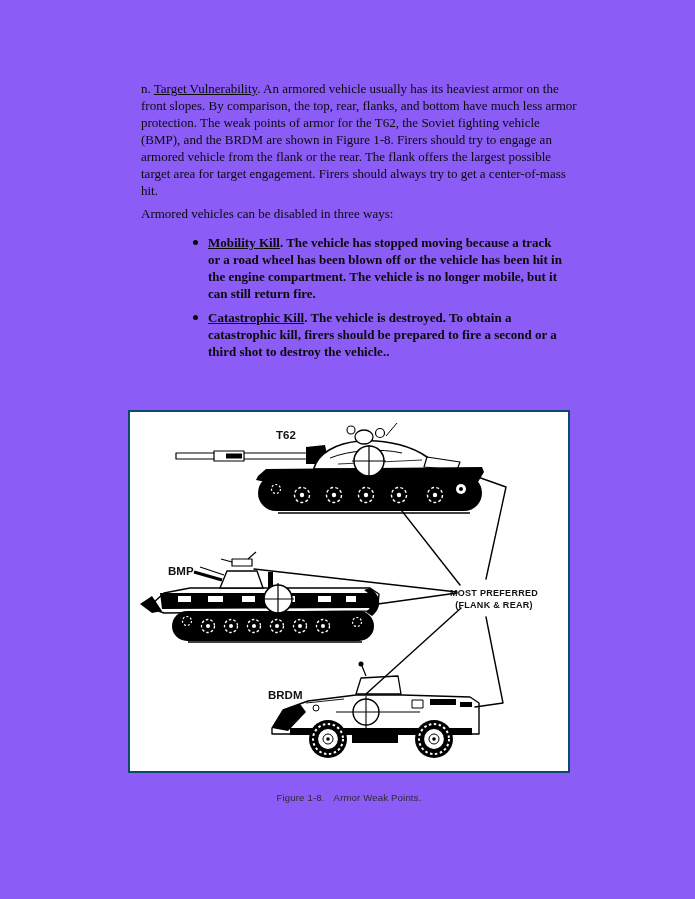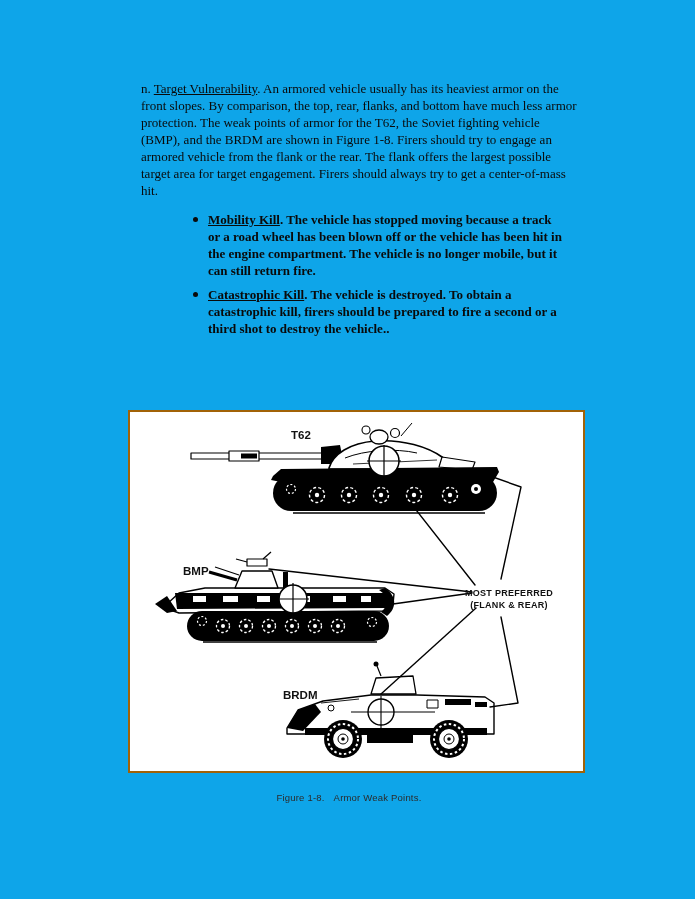--- a/index.html
+++ b/index.html
@@ -1,45 +1,46 @@
 <!DOCTYPE html>
 <html><head>
 <meta charset="utf-8">
 <style>
   html,body { margin:0; padding:0; background:#ffffff; }
   .page {
-    position:relative; width:695px; height:899px; background:#0ea5e9;
+    position:relative; width:695px; height:899px; background:#8b5cf6;
     font-family:"Liberation Serif", serif; color:#0a0a0a; overflow:hidden;
   }
   .text-block { position:absolute; left:141px; top:80px; width:437px; font-size:13px; line-height:17px; }
   .para { margin:0 0 6px 0; }
   .list-intro { margin:0 0 7px 0; }
   .u { text-decoration:underline; }
   .kill-list { list-style:none; margin:12px; padding:0;font-weight:bold; }
   .kill-list li { position:relative; padding-left:55px; margin-bottom:7px; }
   .bullet-dot { position:absolute; left:40px; top:6px; width:5px; height:5px; border-radius:50%; background:#0a0a0a; }
   .figure { position:absolute; left:128px; top:410px; width:442px; }
-  .figure-box { width:438px; height:359px; border:2px solid #a16207; background:#fff;padding-left:15px; }
+  .figure-box { width:438px; height:359px; border:2px solid #0c4a6e; background:#fff; }
   .figure-box svg { display:block; }
   .figure-caption {
     margin-top:19px; text-align:center;
     font-family:"Liberation Sans", sans-serif; font-size:9.5px; color:#2b2b2b; letter-spacing:0.2px;
   }
   .figure-caption .cap-title { margin-left:9px; }
   .veh-label { font-family:"Liberation Sans", sans-serif; font-weight:bold; font-size:11.5px; fill:#111; }
   .callout-text { font-family:"Liberation Sans", sans-serif; font-weight:bold; font-size:9px; fill:#111; letter-spacing:0.3px; }
 </style>
 </head>
 <body>
 
 <div class="page">
 
   <div class="text-block">
     <p class="para"><span>n. </span><span class="u">Target Vulnerability</span><span>. An armored vehicle usually has its heaviest armor on the front slopes. By comparison, the top, rear, flanks, and bottom have much less armor protection. The weak points of armor for the T62, the Soviet fighting vehicle (BMP), and the BRDM are shown in Figure 1-8. Firers should try to engage an armored vehicle from the flank or the rear. The flank offers the largest possible target area for target engagement. Firers should always try to get a center-of-mass hit.</span></p>
 
+    <p class="para list-intro">Armored vehicles can be disabled in three ways:</p>
 
     <ul class="kill-list">
       <li>
         <span class="bullet-dot"></span><span class="u">Mobility Kill</span><span>. The vehicle has stopped moving because a track or a road wheel has been blown off or the vehicle has been hit in the engine compartment. The vehicle is no longer mobile, but it can still return fire.</span>
       </li>
       <li>
         <span class="bullet-dot"></span><span class="u">Catastrophic Kill</span><span>. The vehicle is destroyed. To obtain a catastrophic kill, firers should be prepared to fire a second or a third shot to destroy the vehicle..</span>
       </li>
     </ul>
   </div>

